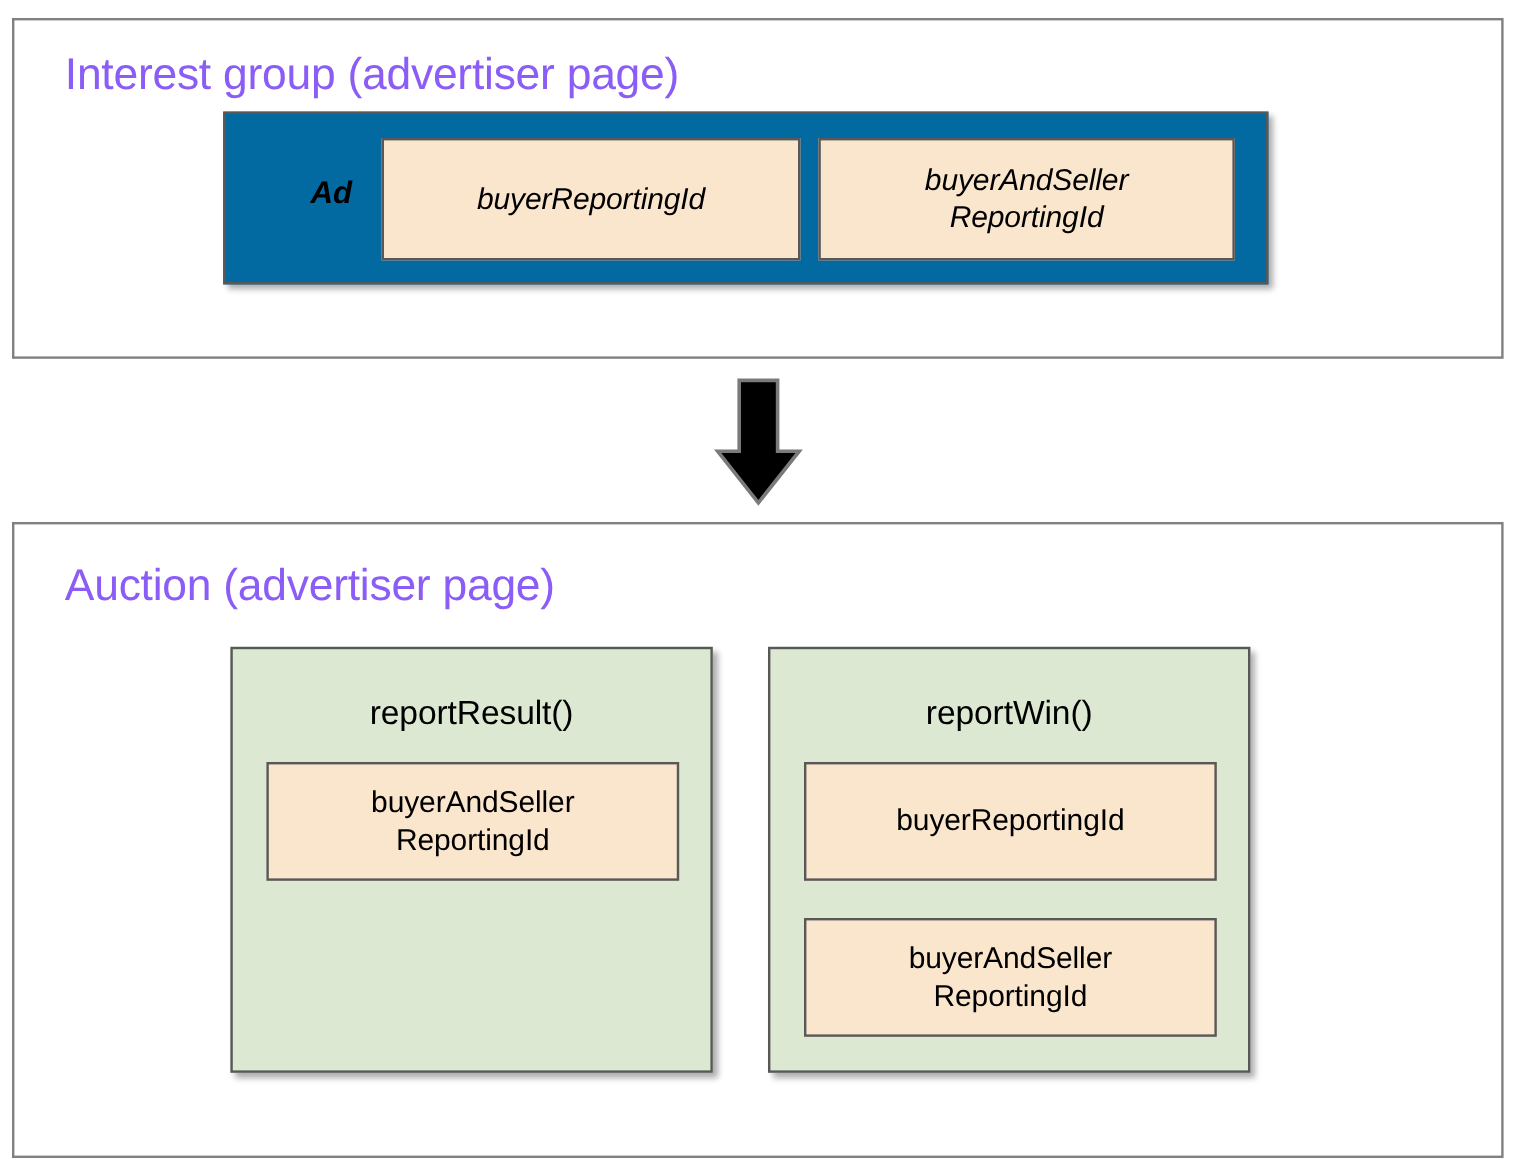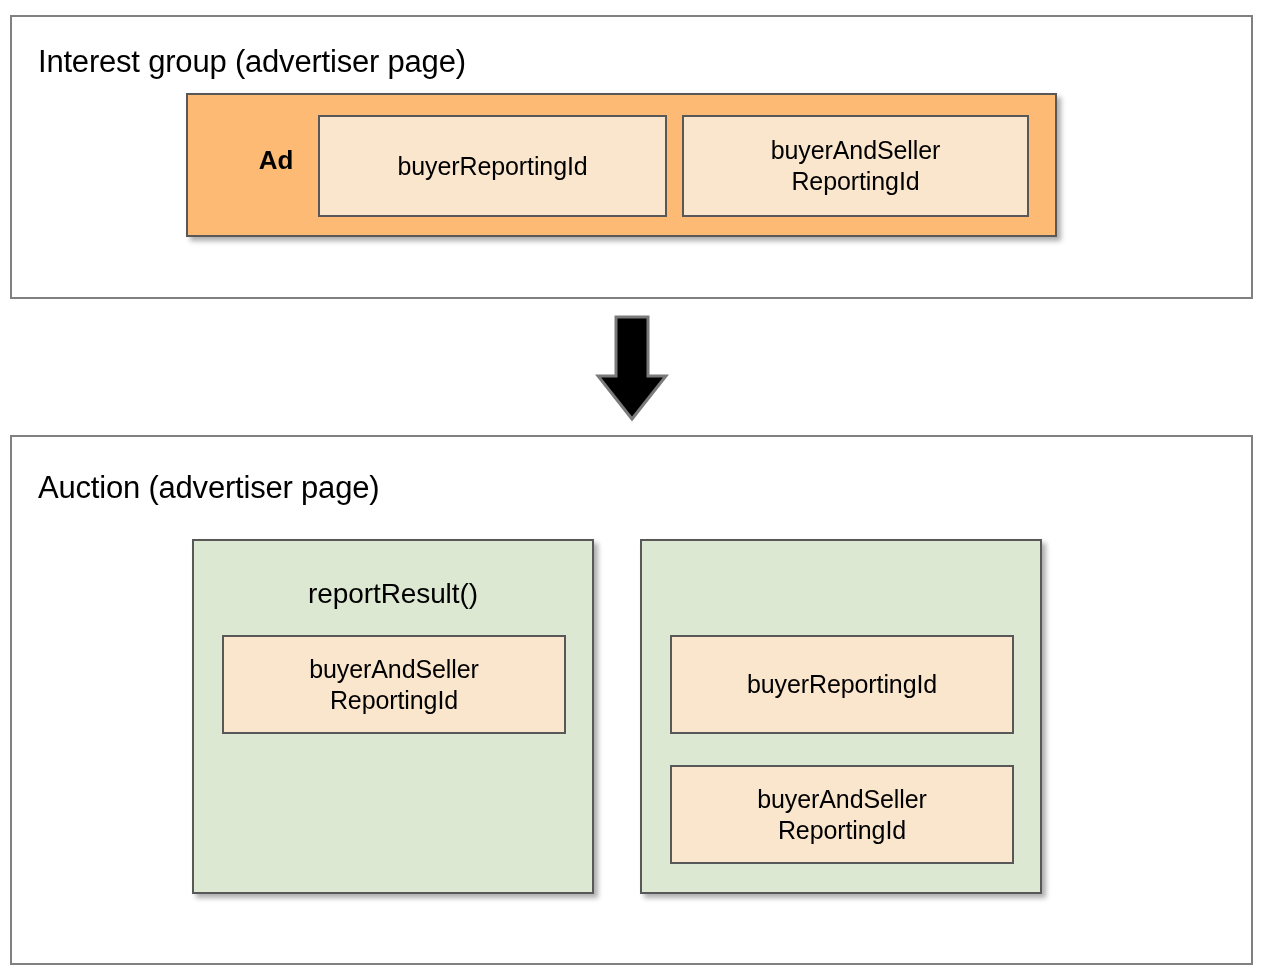--- a/index.html
+++ b/index.html
@@ -33,38 +33,38 @@
     height: 284px;
   }
   #section-auction {
     left: 10px;
     top: 435px;
     width: 1243px;
     height: 530px;
   }
   .section-title {
     position: absolute;
-    left: 26px;
-    font-size: 31px;
+    left: 42px;
+    font-size: 37px;
     line-height: 38px;
-    color: #000000;
+    color: #8b5cf6;
     letter-spacing: -0.2px;
     white-space: nowrap;
   }
   #section-interest-group .section-title { top: 26px; }
   #section-auction .section-title { top: 32px; }
 
   
   .shadow-box {
     position: absolute;
     box-sizing: border-box;
     border: 2px solid #585858;
     box-shadow: 4px 4px 5px rgba(0, 0, 0, 0.32);
   }
-  .gray-box { background: #fdba74; }
+  .gray-box { background: #0369a1; font-style: italic; }
   .green-box { background: #dce8d1; }
 
   
   .chip {
     position: absolute;
     box-sizing: border-box;
     background: #fae5cd;
     border: 2px solid #585858;
     display: flex;
     align-items: center;
@@ -188,19 +188,20 @@
 
   <div class="shadow-box green-box" id="fn-report-result">
 
     <div class="fn-title">reportResult()</div>
 
     <div class="chip" id="chip-basid-report-result">buyerAndSeller<br>ReportingId</div>
   </div>
 
   <div class="shadow-box green-box" id="fn-report-win">
 
+    <div class="fn-title">reportWin()</div>
 
     <div class="chip" id="chip-brid-report-win">buyerReportingId</div>
 
     <div class="chip" id="chip-basid-report-win">buyerAndSeller<br>ReportingId</div>
   </div>
 
 </div>
 
 </body></html>

